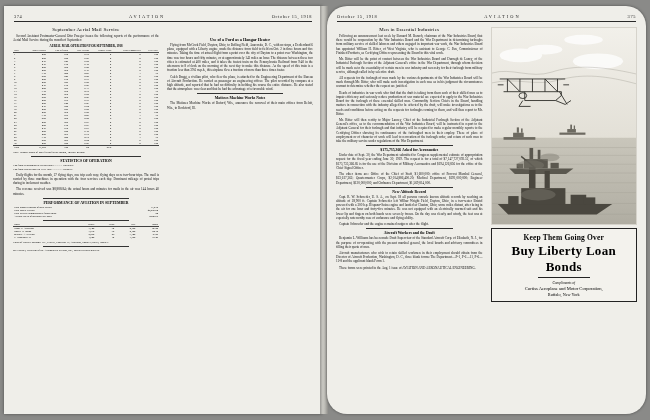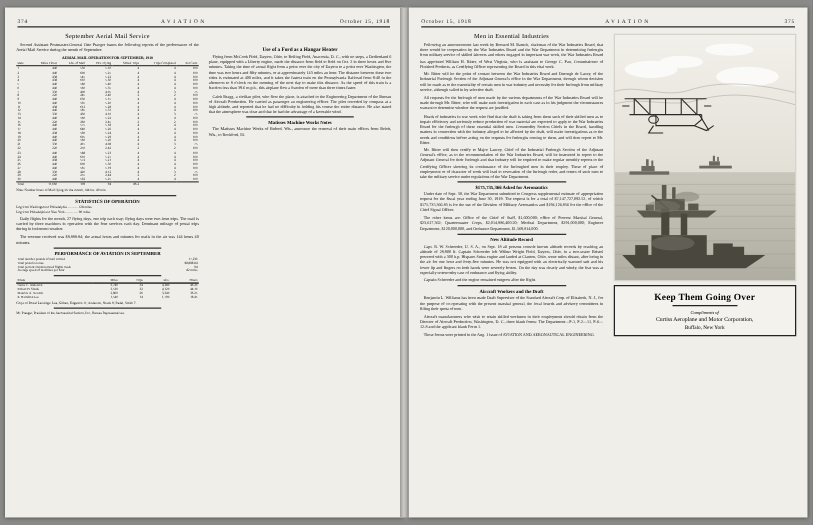--- a/index.html
+++ b/index.html
@@ -16,21 +16,21 @@
   }
   .page{
     position:absolute;
     top:6px;
     height:408px;
     background:#efeee9;
     box-shadow:0 0 3px rgba(0,0,0,.45);
     overflow:hidden;
   }
   .page.left{left:4px;width:318px;}
-  .page.right{left:327px;width:319px;}
+  .page.right{left:327px;width:319px;border-radius:20px;}
   .gutter{
     position:absolute;left:320px;top:6px;width:8px;height:408px;
     background:linear-gradient(to right,#9b9a96,#c9c8c2 35%,#bdbcb6 60%,#8f8e8a);
   }
   
   .runhead{
     position:absolute;top:8px;left:0;right:0;
     display:flex;justify-content:space-between;
     font-size:4.4px;letter-spacing:.6px;
     color:#1b1b1b;padding:0 10px;box-sizing:border-box;
@@ -624,20 +624,21 @@
                 <line x1="-36" y1="6" x2="-30" y2="6"></line>
                 <line x1="32" y1="6" x2="38" y2="6"></line>
                 <ellipse cx="-10" cy="17" rx="4" ry="3"></ellipse>
               </g>
             </g>
           </svg>
         </div>
 
         <div class="adbox">
           <div class="ad1">Keep Them Going Over</div>
+          <div class="ad2">Buy Liberty Loan Bonds</div>
           <div class="ad-rule"></div>
           <div class="ad3">Compliments of</div>
           <div class="ad4">Curtiss Aeroplane and Motor Corporation,</div>
           <div class="ad5">Buffalo, New York</div>
         </div>
       </div>
     </div>
   </div>
 </div>
 

